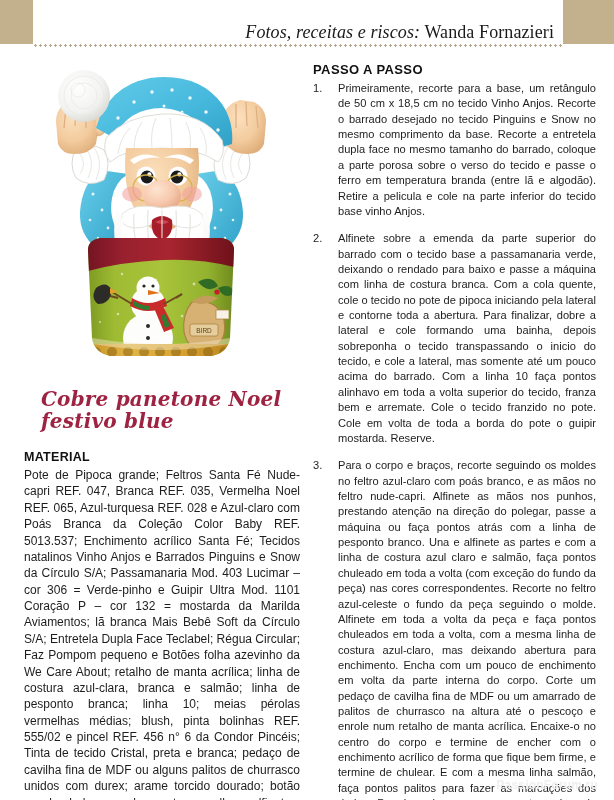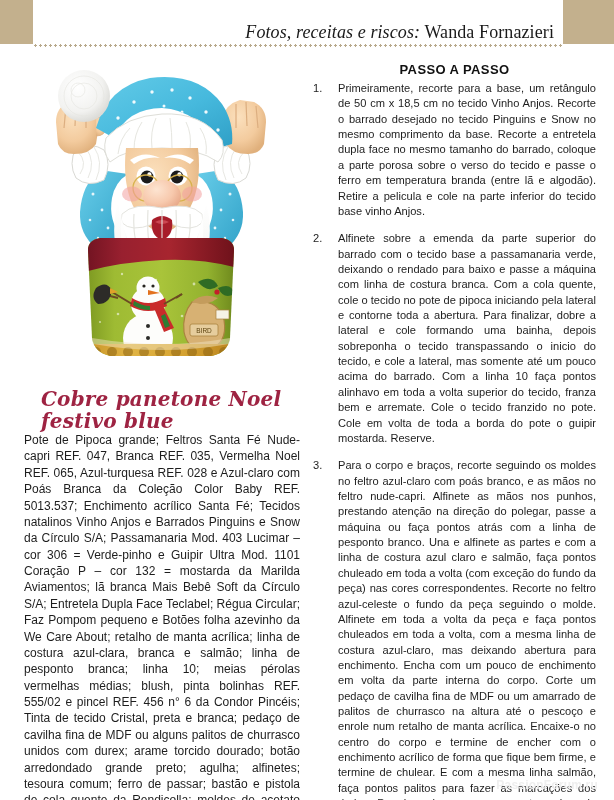--- a/index.html
+++ b/index.html
@@ -105,21 +105,20 @@
     position: absolute;
     left: 313px; top: 62px;
     width: 283px;
   }
   #steps-heading {
     margin: 0 0 4px 0;
     font-size: 13px;
     font-weight: 700;
     letter-spacing: .4px;
     color: #111;
-    text-align: center;
   }
   .step-list {
     margin: 0; padding: 0;
     list-style: none;
   }
   .step-item {
     position: relative;
     padding-left: 25px;
     margin-bottom: 12px;
     font-size: 11.1px;
@@ -446,20 +445,21 @@
           </g>
         </g>
 
         <path d="M70 286 Q140 298 208 286 L207 292 Q140 304 71 292 Z" fill="#f0e2bd" opacity=".5"></path>
       </svg>
     </div>
   </figure>
 
   <h2 id="craft-title">Cobre panetone Noel festivo blue</h2>
 
+  <h3 id="material-heading">MATERIAL</h3>
   <p id="material-body">Pote de Pipoca grande; Feltros Santa Fé Nude-capri REF. 047, Branca REF. 035, Vermelha Noel REF. 065, Azul-turquesa REF. 028 e Azul-claro com Poás Branca da Coleção Color Baby REF. 5013.537; Enchimento acrílico Santa Fé; Tecidos natalinos Vinho Anjos e Barrados Pinguins e Snow da Círculo S/A;  Passamanaria Mod. 403 Lucimar – cor 306 = Verde-pinho e Guipir Ultra Mod. 1101 Coração P – cor 132 = mostarda da Marilda Aviamentos; lã branca Mais Bebê Soft da Círculo S/A; Entretela Dupla Face Teclabel; Régua Circular; Faz Pompom pequeno e Botões folha azevinho da We Care About; retalho de manta acrílica; linha de costura azul-clara, branca e salmão; linha de pesponto branca; linha 10; meias pérolas vermelhas médias; blush, pinta bolinhas REF. 555/02 e pincel REF. 456 n° 6 da Condor Pincéis; Tinta de tecido Cristal, preta e branca; pedaço de cavilha fina de MDF ou alguns palitos de churrasco unidos com durex; arame torcido dourado; botão arredondado grande preto; agulha; alfinetes; tesoura comum; ferro de passar; bastão e pistola de cola quente da Rendicolla; moldes de acetato ou cartolina.</p>
 </div>
 
 <div id="right-column">
   <h3 id="steps-heading">PASSO A PASSO</h3>
   <ol class="step-list">
     <li class="step-item">
       <span class="step-num">1.</span>
       <span class="step-text">Primeiramente, recorte para a base, um retângulo de 50 cm x 18,5 cm no tecido Vinho Anjos. Recorte o barrado desejado no tecido Pinguins e Snow no mesmo comprimento da base. Recorte a entretela dupla face no mesmo tamanho do barrado, coloque a parte porosa sobre o verso do tecido e passe o ferro em temperatura branda (entre lã e algodão). Retire a pelicula e cole na parte inferior do tecido base vinho Anjos.</span>
     </li>

